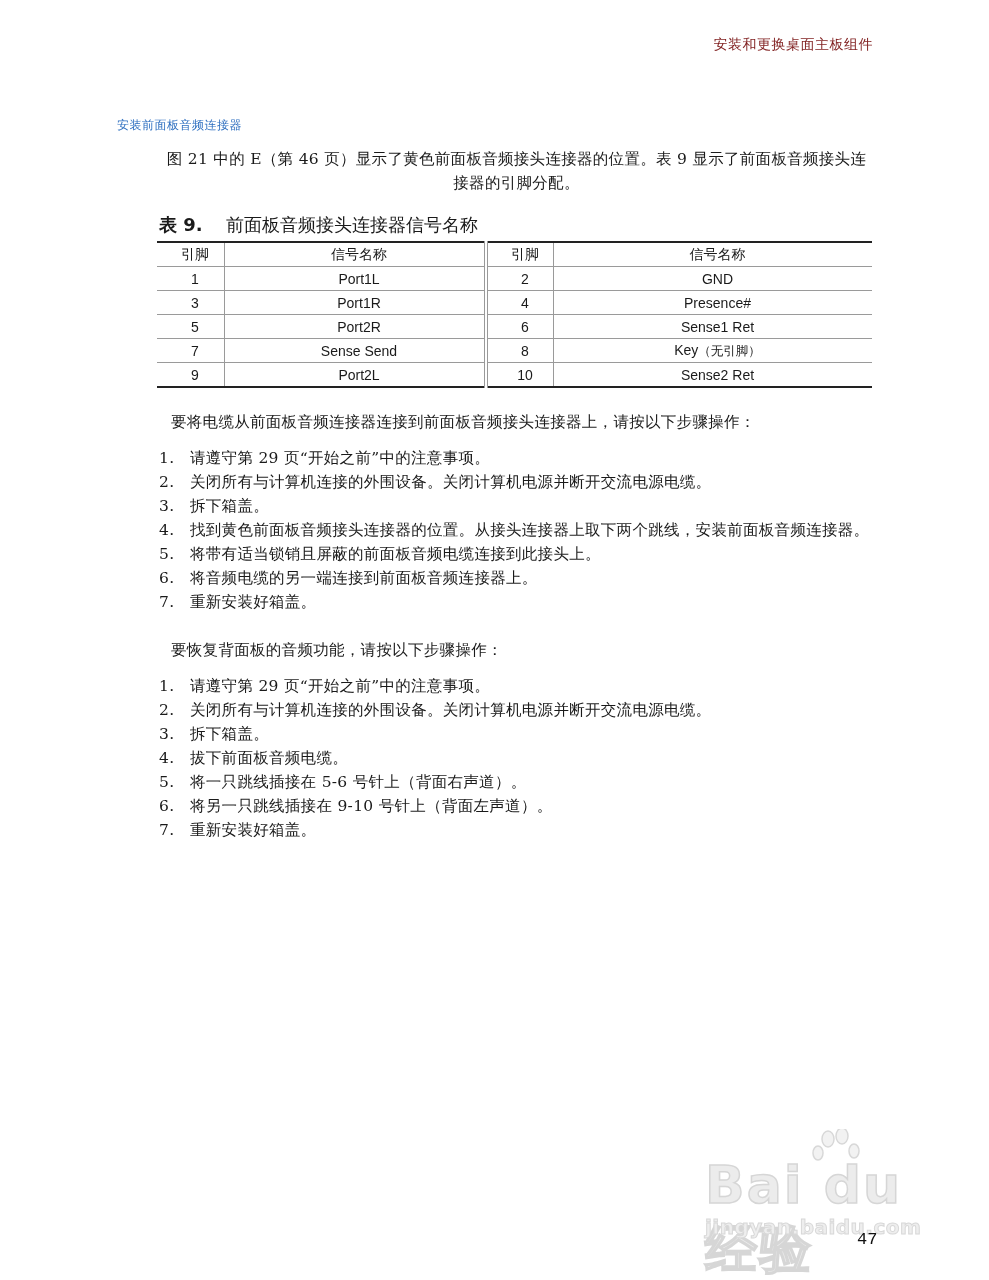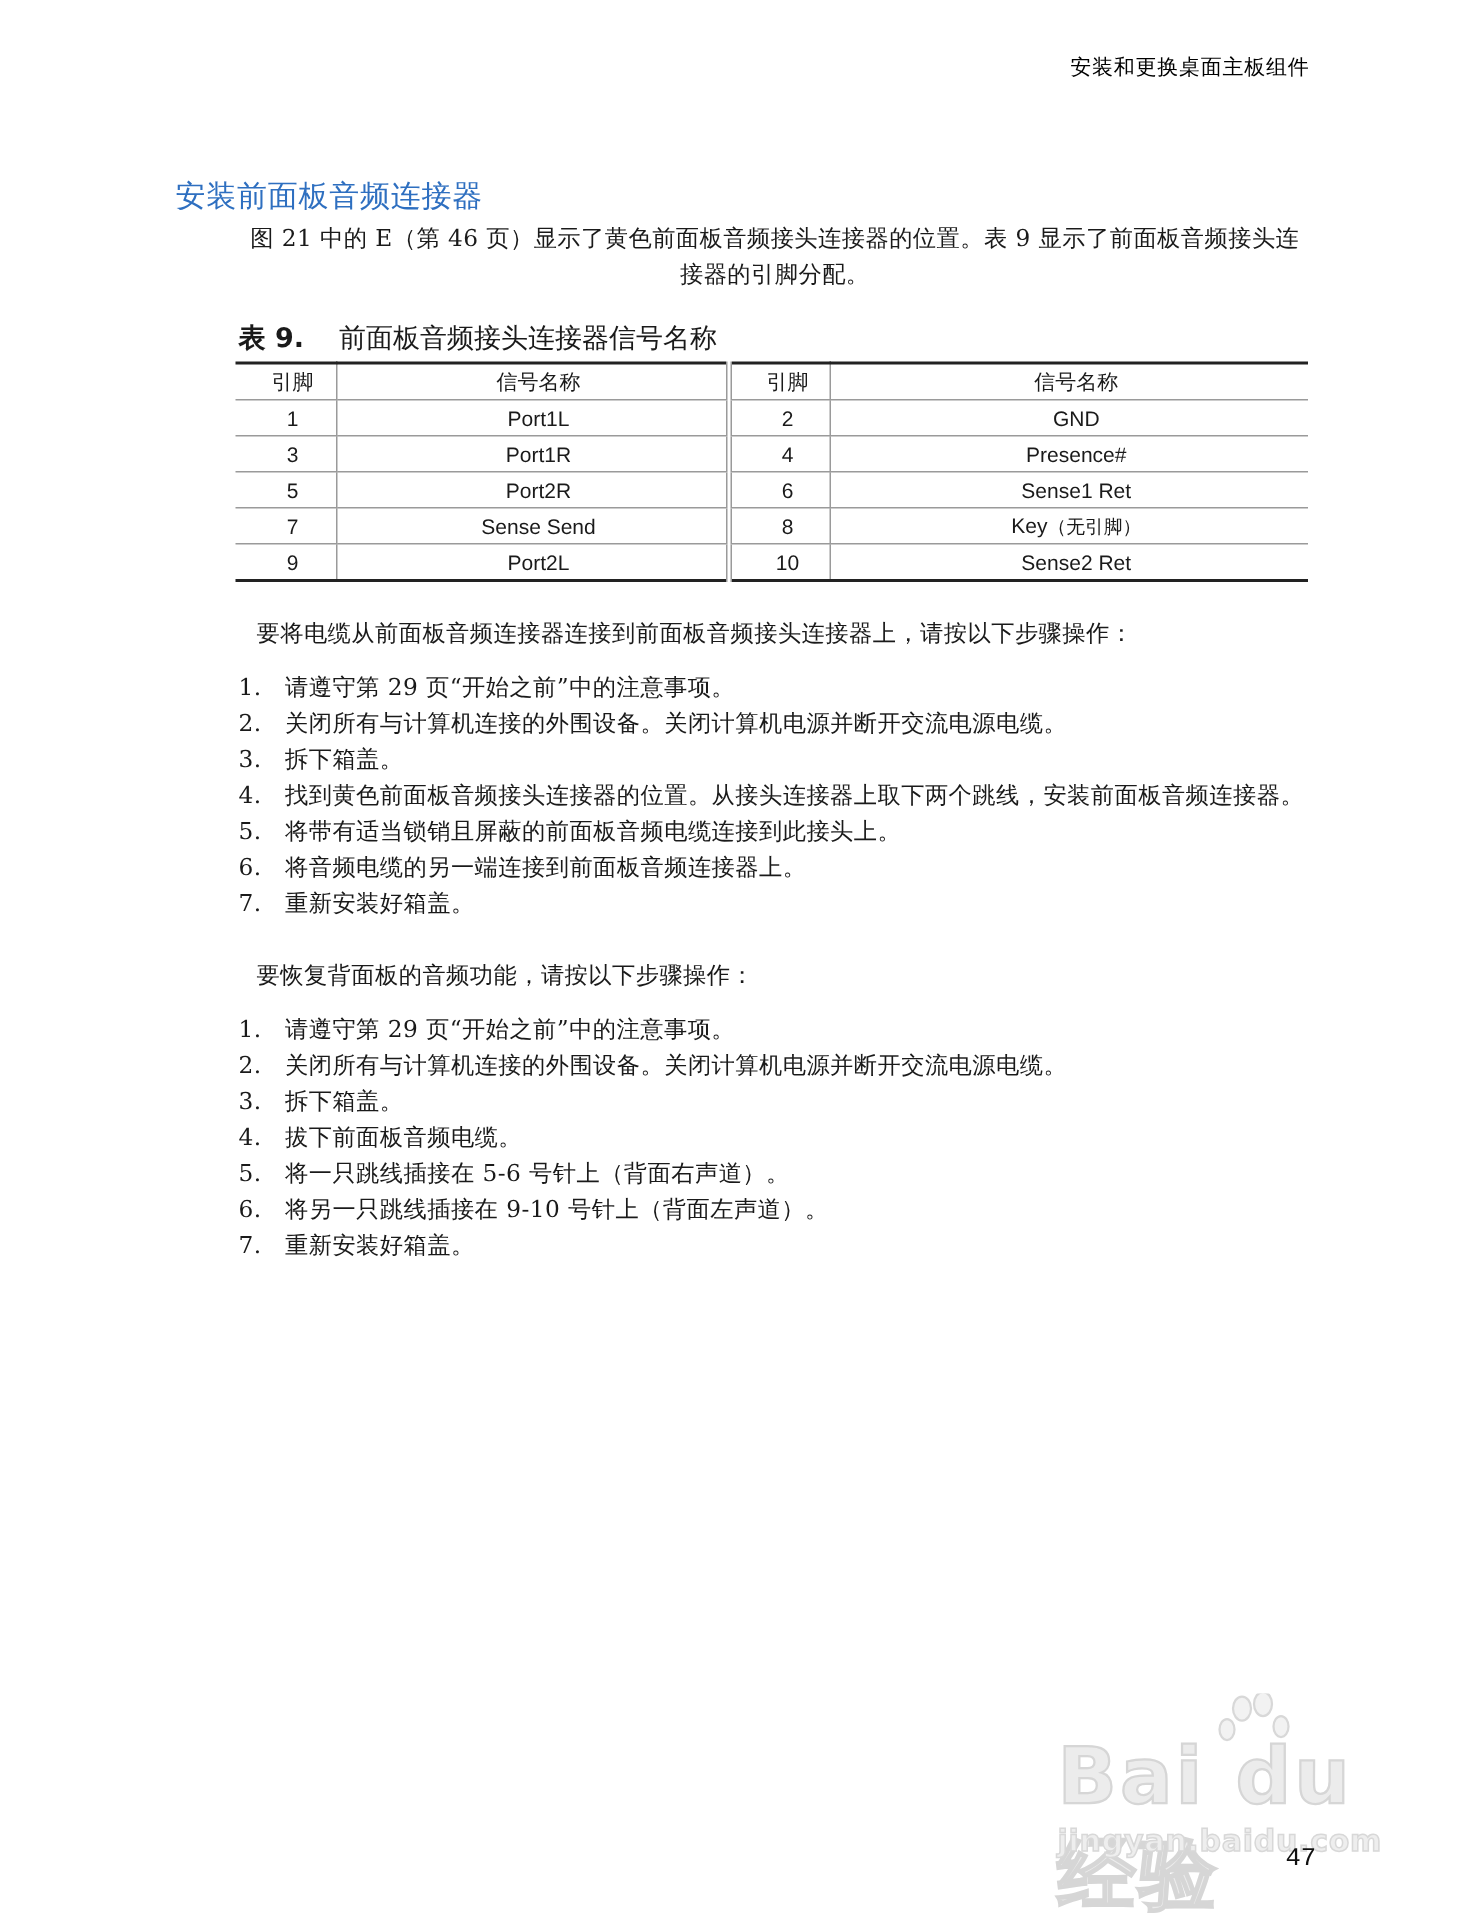--- a/index.html
+++ b/index.html
@@ -13,28 +13,28 @@
       position: relative;
       overflow: hidden;
       font-family: "DejaVu Serif", "Liberation Serif", serif;
       color: #1a1a1a;
     }
     .running-header {
       position: absolute;
       top: 36px;
       right: 116px;
       font-size: 14px;
-      color: #000000;
+      color: #7f1d1d;
       letter-spacing: 0.5px;
     }
     .section-title {
       position: absolute;
       top: 117px;
       left: 117px;
-      font-size: 20px;
+      font-size: 12px;
       color: #2e6fc0;
       letter-spacing: 0.5px;
     }
     .intro {
       position: absolute;
       top: 147px;
       left: 159px;
       width: 715px;
       font-size: 15.5px;
       line-height: 24px;

